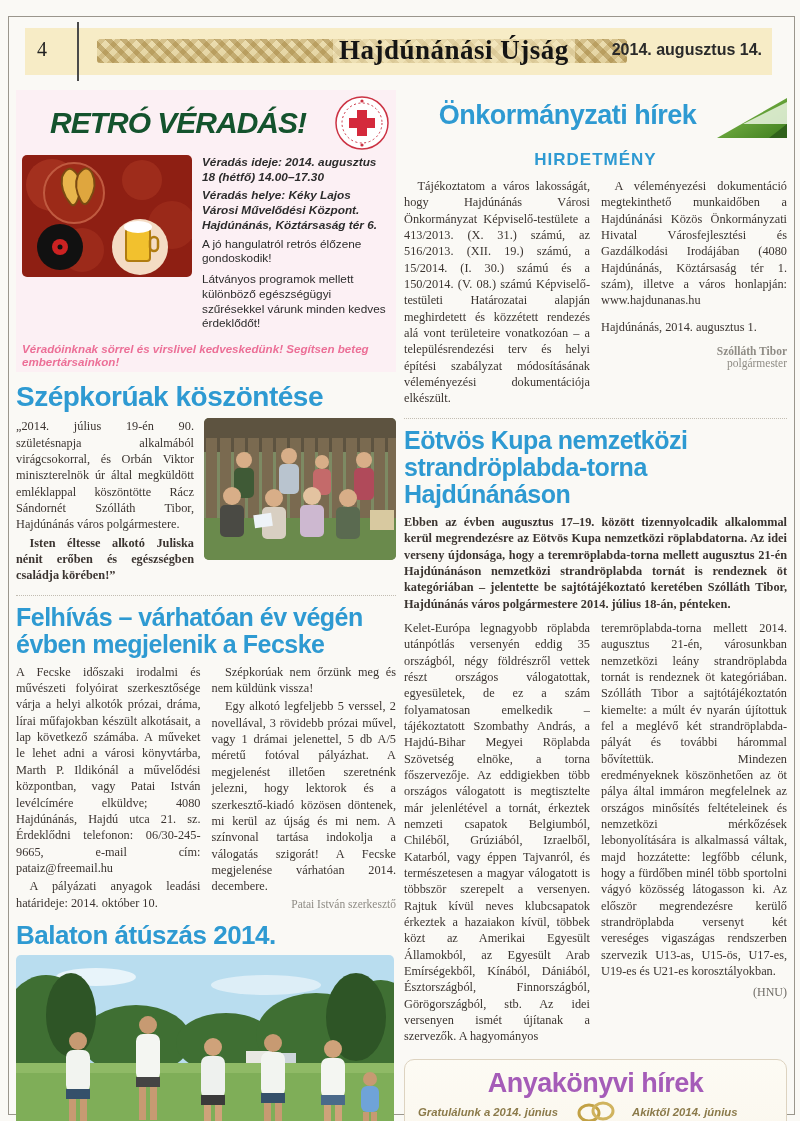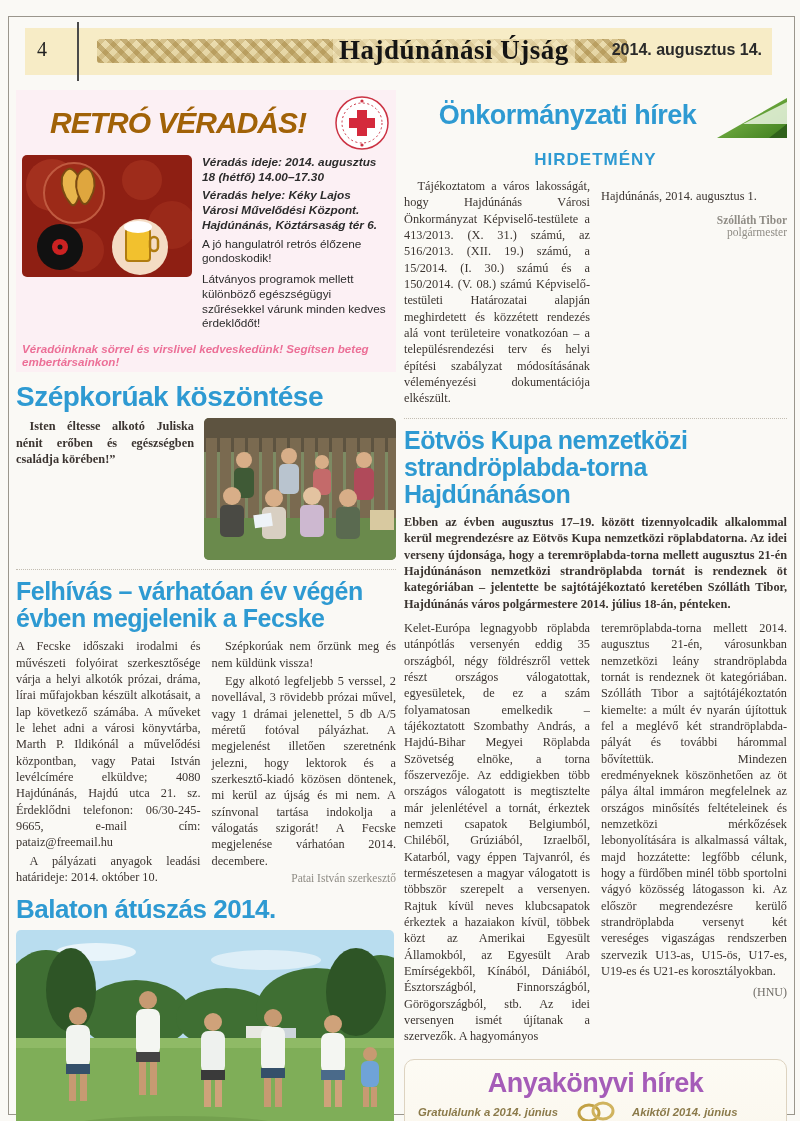--- a/index.html
+++ b/index.html
@@ -29,21 +29,21 @@
   .serif p{margin:0 0 2px 0;}
   .serif p.ind{text-indent:1.1em;}
   .twocol{display:flex;gap:11px;}
   .twocol>div{flex:1;min-width:0;}
   .sig{font:11.5px "Liberation Serif",serif;color:#8f8c85;text-align:right;margin-top:3px;}
   .sep{border:0;border-top:1px dotted #c2bdb2;margin:9px 0 8px 0;}
 
   
   .blood{background:#fcf0f4;padding:5px 6px 4px 6px;}
   .blood-head{display:flex;align-items:center;}
-  .blood-title{flex:1;text-align:center;font:bold italic 30px "Liberation Sans",sans-serif;color:#a16207;letter-spacing:-1px;}
+  .blood-title{flex:1;text-align:center;font:bold italic 30px "Liberation Sans",sans-serif;color:#14532d;letter-spacing:-1px;}
   .blood-main{display:flex;gap:10px;margin-top:4px;}
   .blood-pic{width:170px;height:122px;flex:none;border-radius:2px;}
   .blood-txt{font:11.8px/1.25 "Liberation Sans",sans-serif;color:#2c2c2c;}
   .blood-txt .bi{font-weight:bold;font-style:italic;margin:0 0 4px 0;}
   .blood-txt p{margin:0 0 6px 0;}
   .blood-foot{margin-top:5px;font:bold italic 11.6px "Liberation Sans",sans-serif;color:#ec6f97;}
 
   
   .photo{border-radius:5px;overflow:hidden;display:block;}
 
@@ -125,20 +125,21 @@
           <p>Látványos programok mellett különböző egészségügyi szűrésekkel várunk minden kedves érdeklődőt!</p>
         </div>
       </div>
       <div class="blood-foot">Véradóinknak sörrel és virslivel kedveskedünk! Segítsen beteg embertársainkon!</div>
     </div>
 
     <div style="margin-top:10px;">
       <h2 class="blue" style="font-size:28px;">Szépkorúak köszöntése</h2>
       <div class="szep-row">
         <div class="txt serif">
+          <p>„2014. július 19-én 90. születésnapja alkalmából virágcsokorral, és Orbán Viktor miniszterelnök úr által megküldött emléklappal köszöntötte Rácz Sándornét Szólláth Tibor, Hajdúnánás város polgármestere.</p>
           <p class="ind b2">Isten éltesse alkotó Juliska nénit erőben és egészségben családja körében!”</p>
         </div>
         <svg class="photo" width="192" height="142" viewBox="0 0 192 142">
           <rect width="192" height="142" fill="#7d8a63"></rect>
           <rect width="192" height="34" fill="#5d5340"></rect>
           <g fill="#7a6a50">
             <rect x="2" y="20" width="11" height="80"></rect>
               <rect x="16" y="20" width="11" height="80"></rect>
             <rect x="30" y="20" width="11" height="80"></rect>
               <rect x="44" y="20" width="11" height="80"></rect>
@@ -280,20 +281,21 @@
           <path d="M30 30 L74 8 L74 30 Z" fill="#eaf5e0" opacity=".85"></path>
           <path d="M56 44 L74 30 L74 44 Z" fill="#2f611a"></path>
         </svg>
       </div>
       <div class="hird">HIRDETMÉNY</div>
       <div class="twocol serif">
         <div>
           <p class="ind">Tájékoztatom a város lakosságát, hogy Hajdúnánás Városi Önkormányzat Képviselő-testülete a 413/2013. (X. 31.) számú, az 516/2013. (XII. 19.) számú, a 15/2014. (I. 30.) számú és a 150/2014. (V. 08.) számú Képviselő-testületi Határozatai alapján meghirdetett és közzétett rendezés alá vont területeire vonatkozóan – a településrendezési terv és helyi építési szabályzat módosításának véleményezési dokumentációja elkészült.</p>
         </div>
         <div>
+          <p class="ind">A véleményezési dokumentáció megtekinthető munkaidőben a Hajdúnánási Közös Önkormányzati Hivatal Városfejlesztési és Gazdálkodási Irodájában (4080 Hajdúnánás, Köztársaság tér 1. szám), illetve a város honlapján: www.hajdunanas.hu</p>
           <p style="margin-top:10px;">Hajdúnánás, 2014. augusztus 1.</p>
           <div class="sig" style="margin-top:10px;font-weight:bold;">Szólláth Tibor</div>
           <div class="sig" style="margin-top:0;">polgármester</div>
         </div>
       </div>
       <hr class="sep">
     </div>
 
     <div>
       <h2 class="blue" style="font-size:25px;">Eötvös Kupa nemzetközi strandröplabda-torna Hajdúnánáson</h2>

